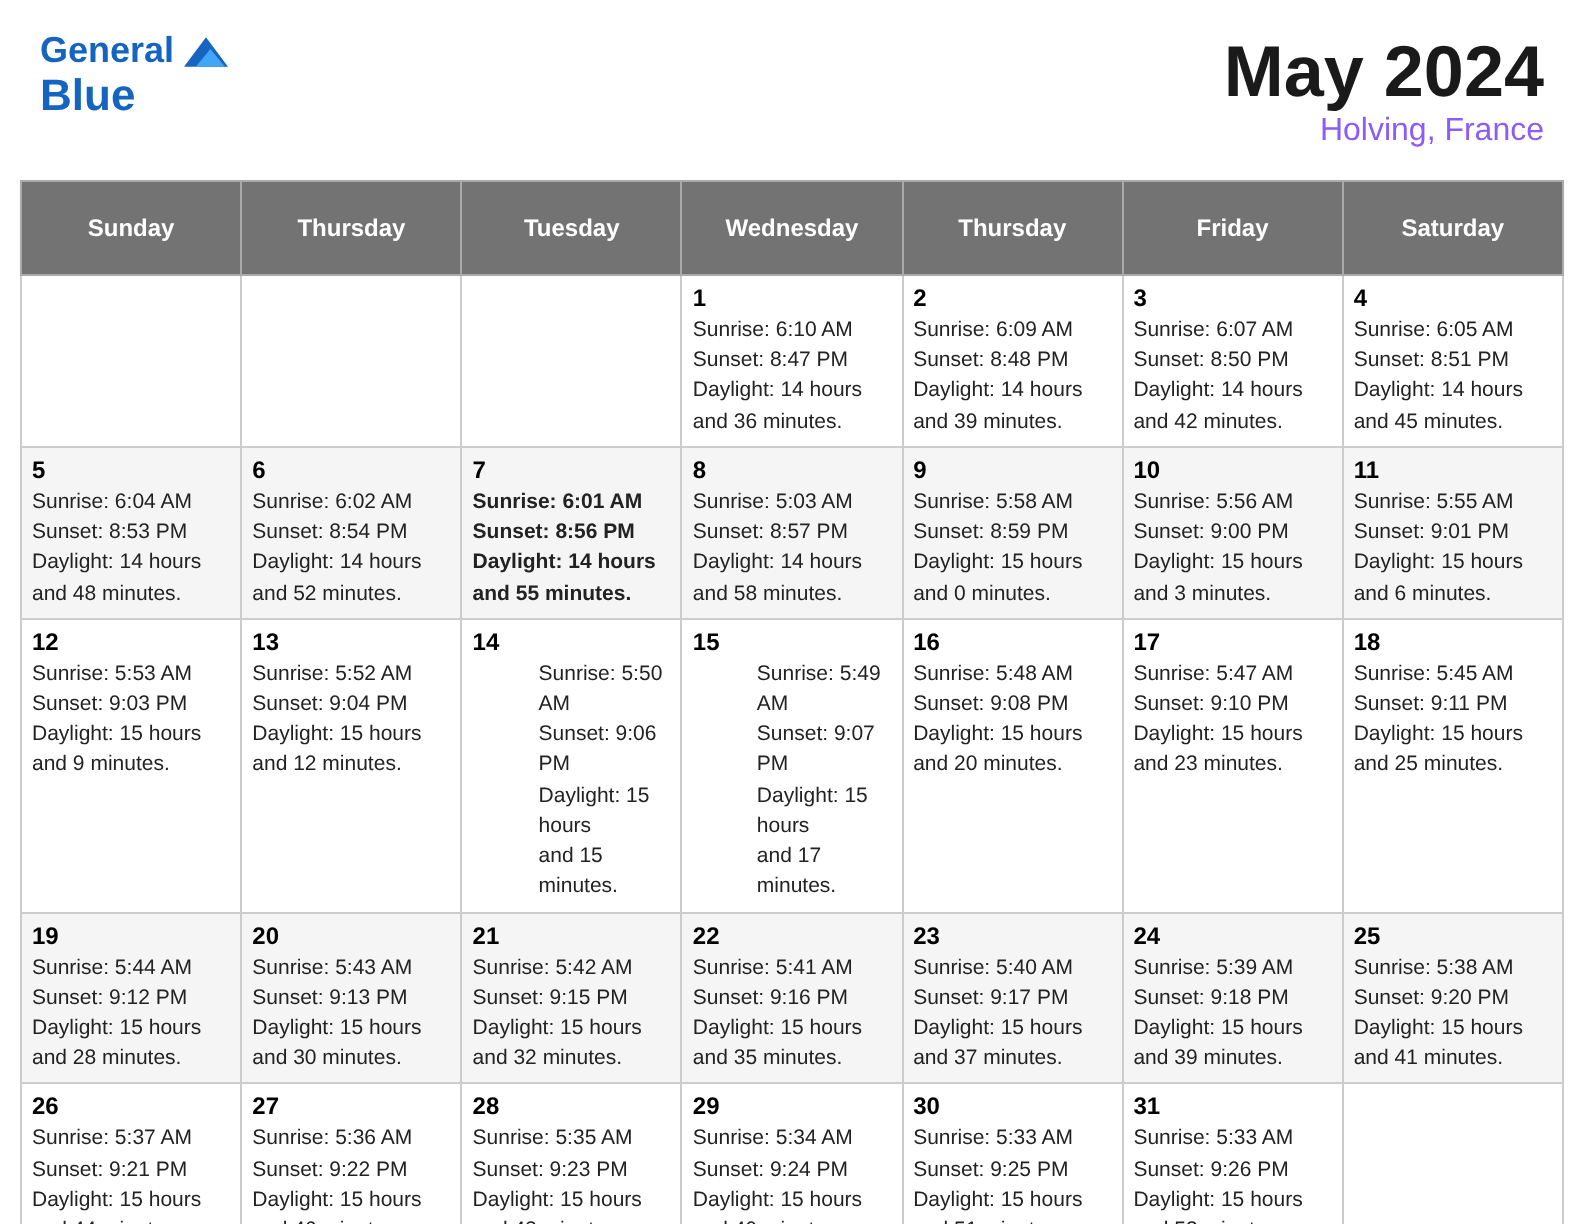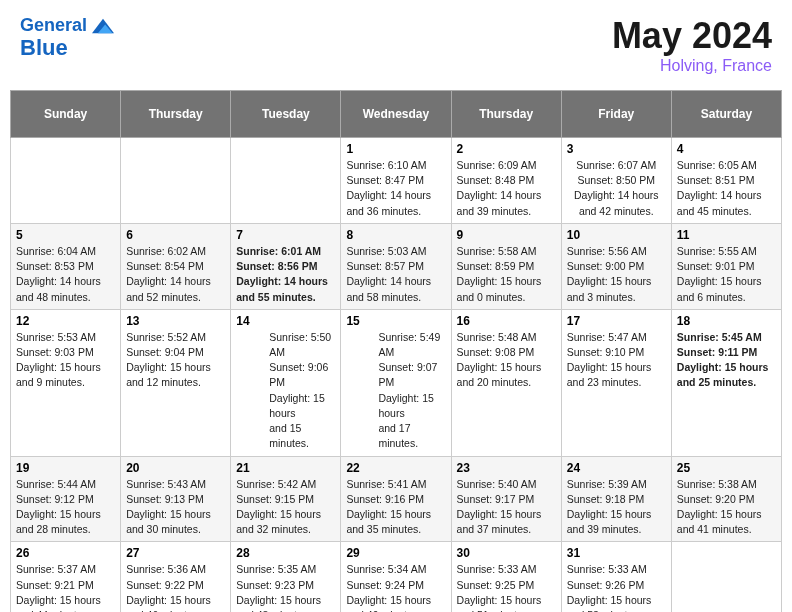--- a/index.html
+++ b/index.html
@@ -130,21 +130,21 @@
         </td>
         <td>
           <span class="day-num">2</span>
           <div class="cell-text" style="white-space: pre-line;">Sunrise: 6:09 AM
 Sunset: 8:48 PM
 Daylight: 14 hours
 and 39 minutes.</div>
         </td>
         <td>
           <span class="day-num">3</span>
-          <div class="cell-text" style="white-space: pre-line; text-align: center;">Sunrise: 6:07 AM
+          <div class="cell-text" style="white-space: pre-line;">Sunrise: 6:07 AM
 Sunset: 8:50 PM
 Daylight: 14 hours
 and 42 minutes.</div>
         </td>
         <td>
           <span class="day-num">4</span>
           <div class="cell-text" style="white-space: pre-line;">Sunrise: 6:05 AM
 Sunset: 8:51 PM
 Daylight: 14 hours
 and 45 minutes.</div>
@@ -239,21 +239,21 @@
         </td>
         <td>
           <span class="day-num">17</span>
           <div class="cell-text" style="white-space: pre-line;">Sunrise: 5:47 AM
 Sunset: 9:10 PM
 Daylight: 15 hours
 and 23 minutes.</div>
         </td>
         <td>
           <span class="day-num">18</span>
-          <div class="cell-text" style="white-space: pre-line; font-weight: bold;">Sunrise: 5:45 AM
+          <div class="cell-text" style="white-space: pre-line;">Sunrise: 5:45 AM
 Sunset: 9:11 PM
 Daylight: 15 hours
 and 25 minutes.</div>
         </td>
       </tr>
       <tr>
         <td>
           <span class="day-num">19</span>
           <div class="cell-text" style="white-space: pre-line;">Sunrise: 5:44 AM
 Sunset: 9:12 PM

